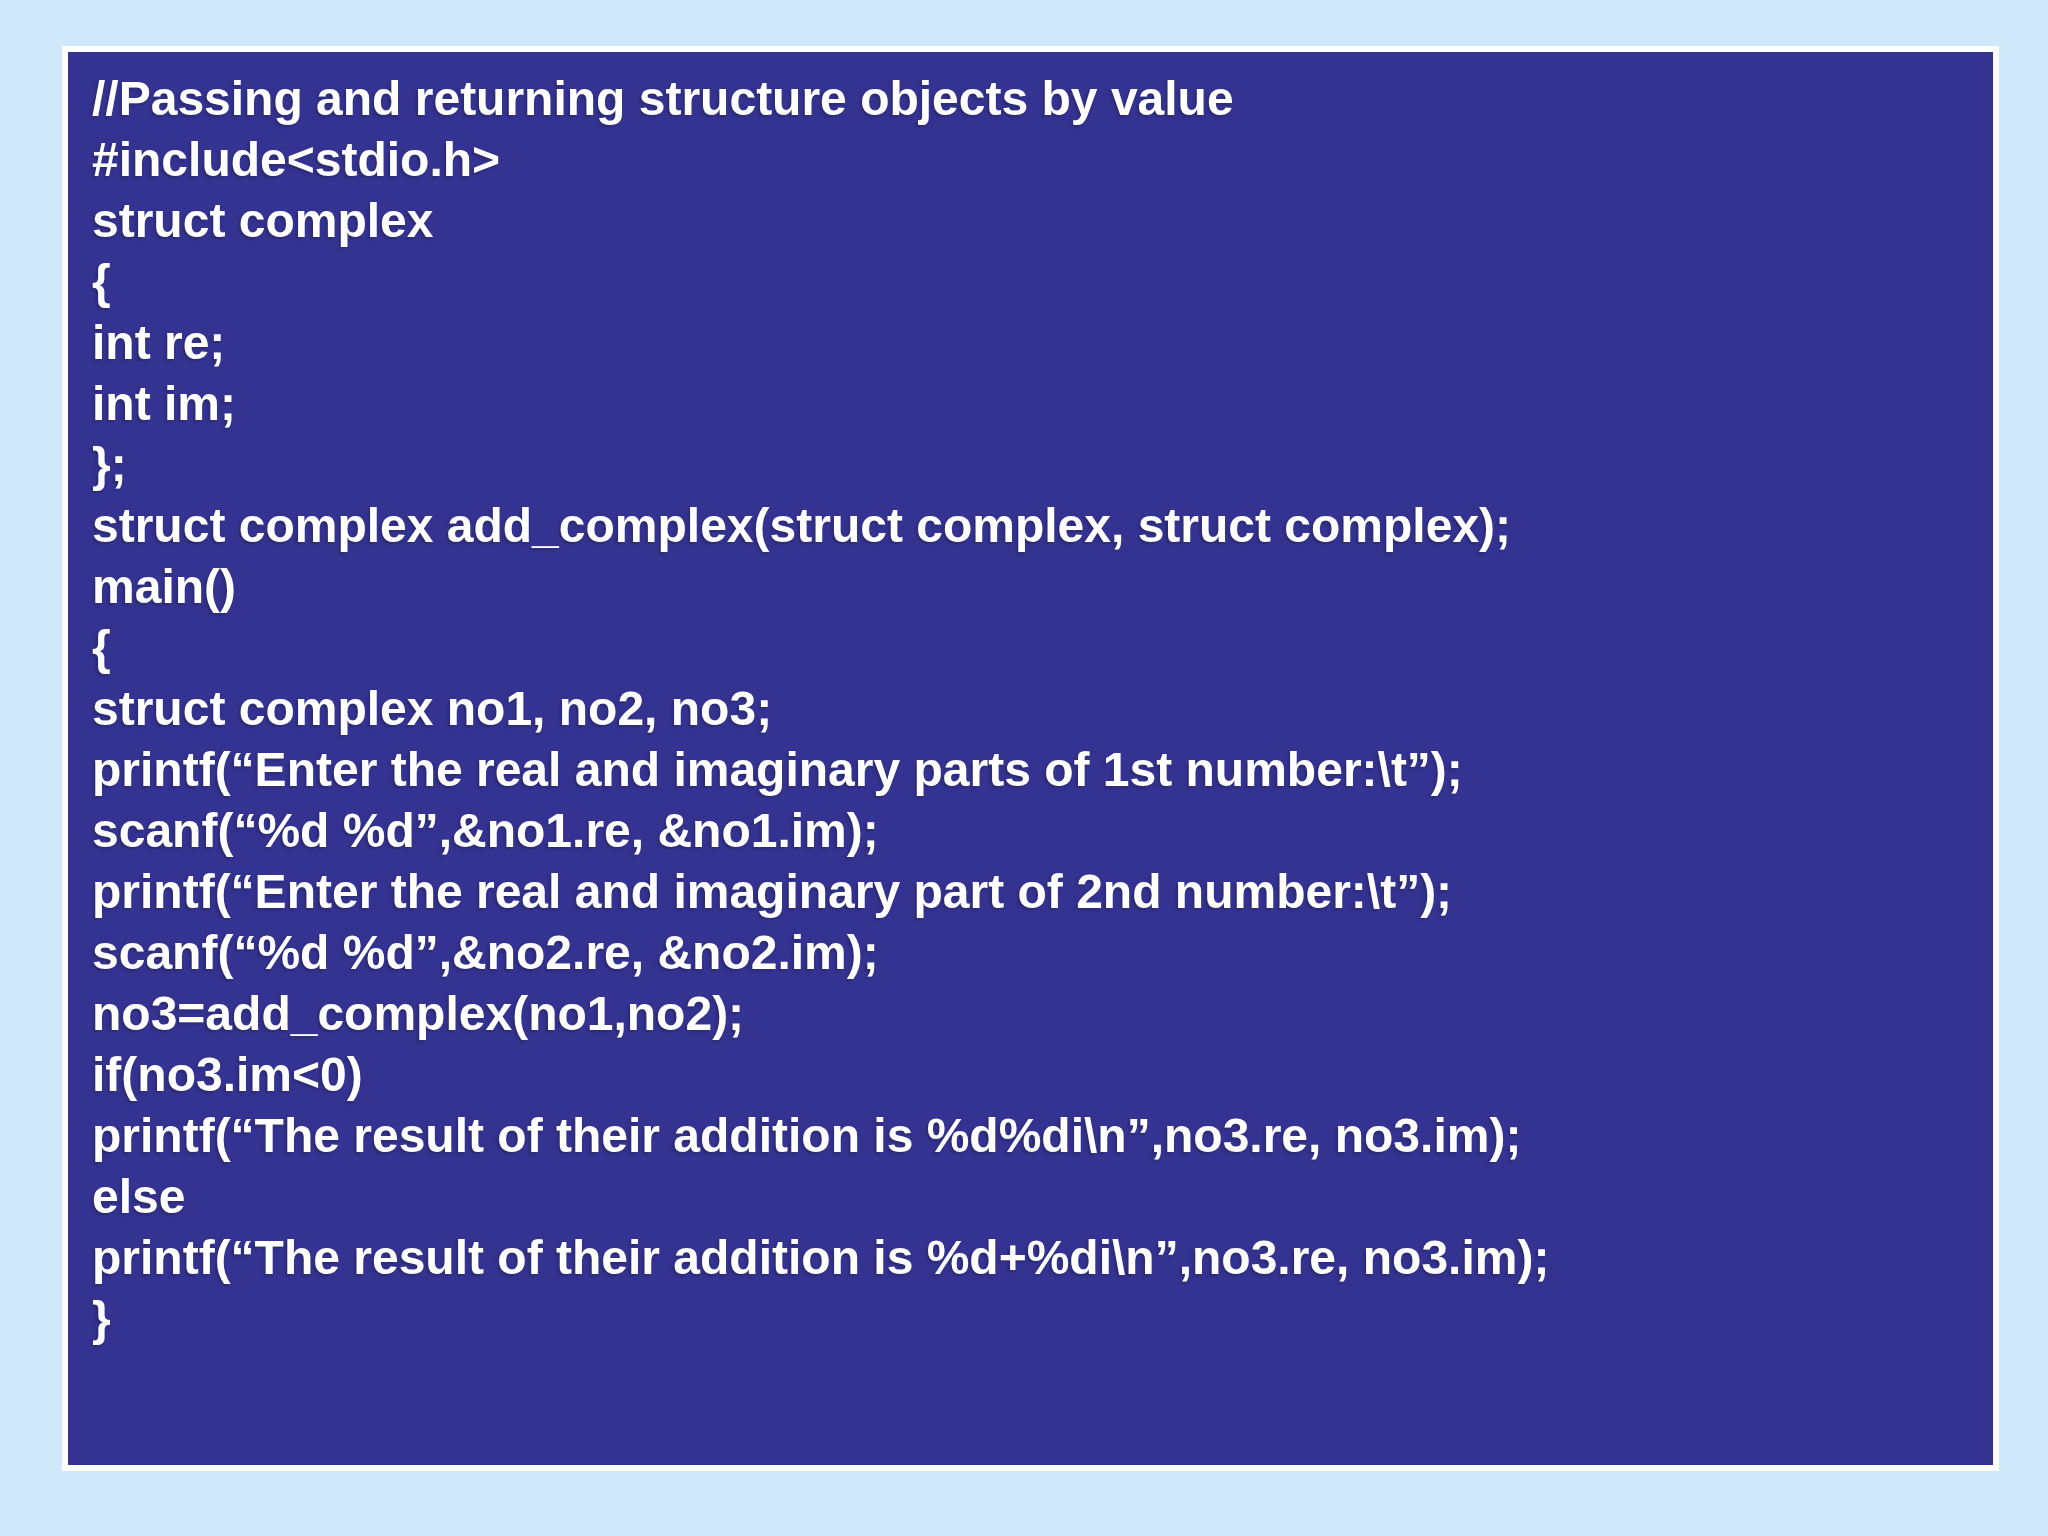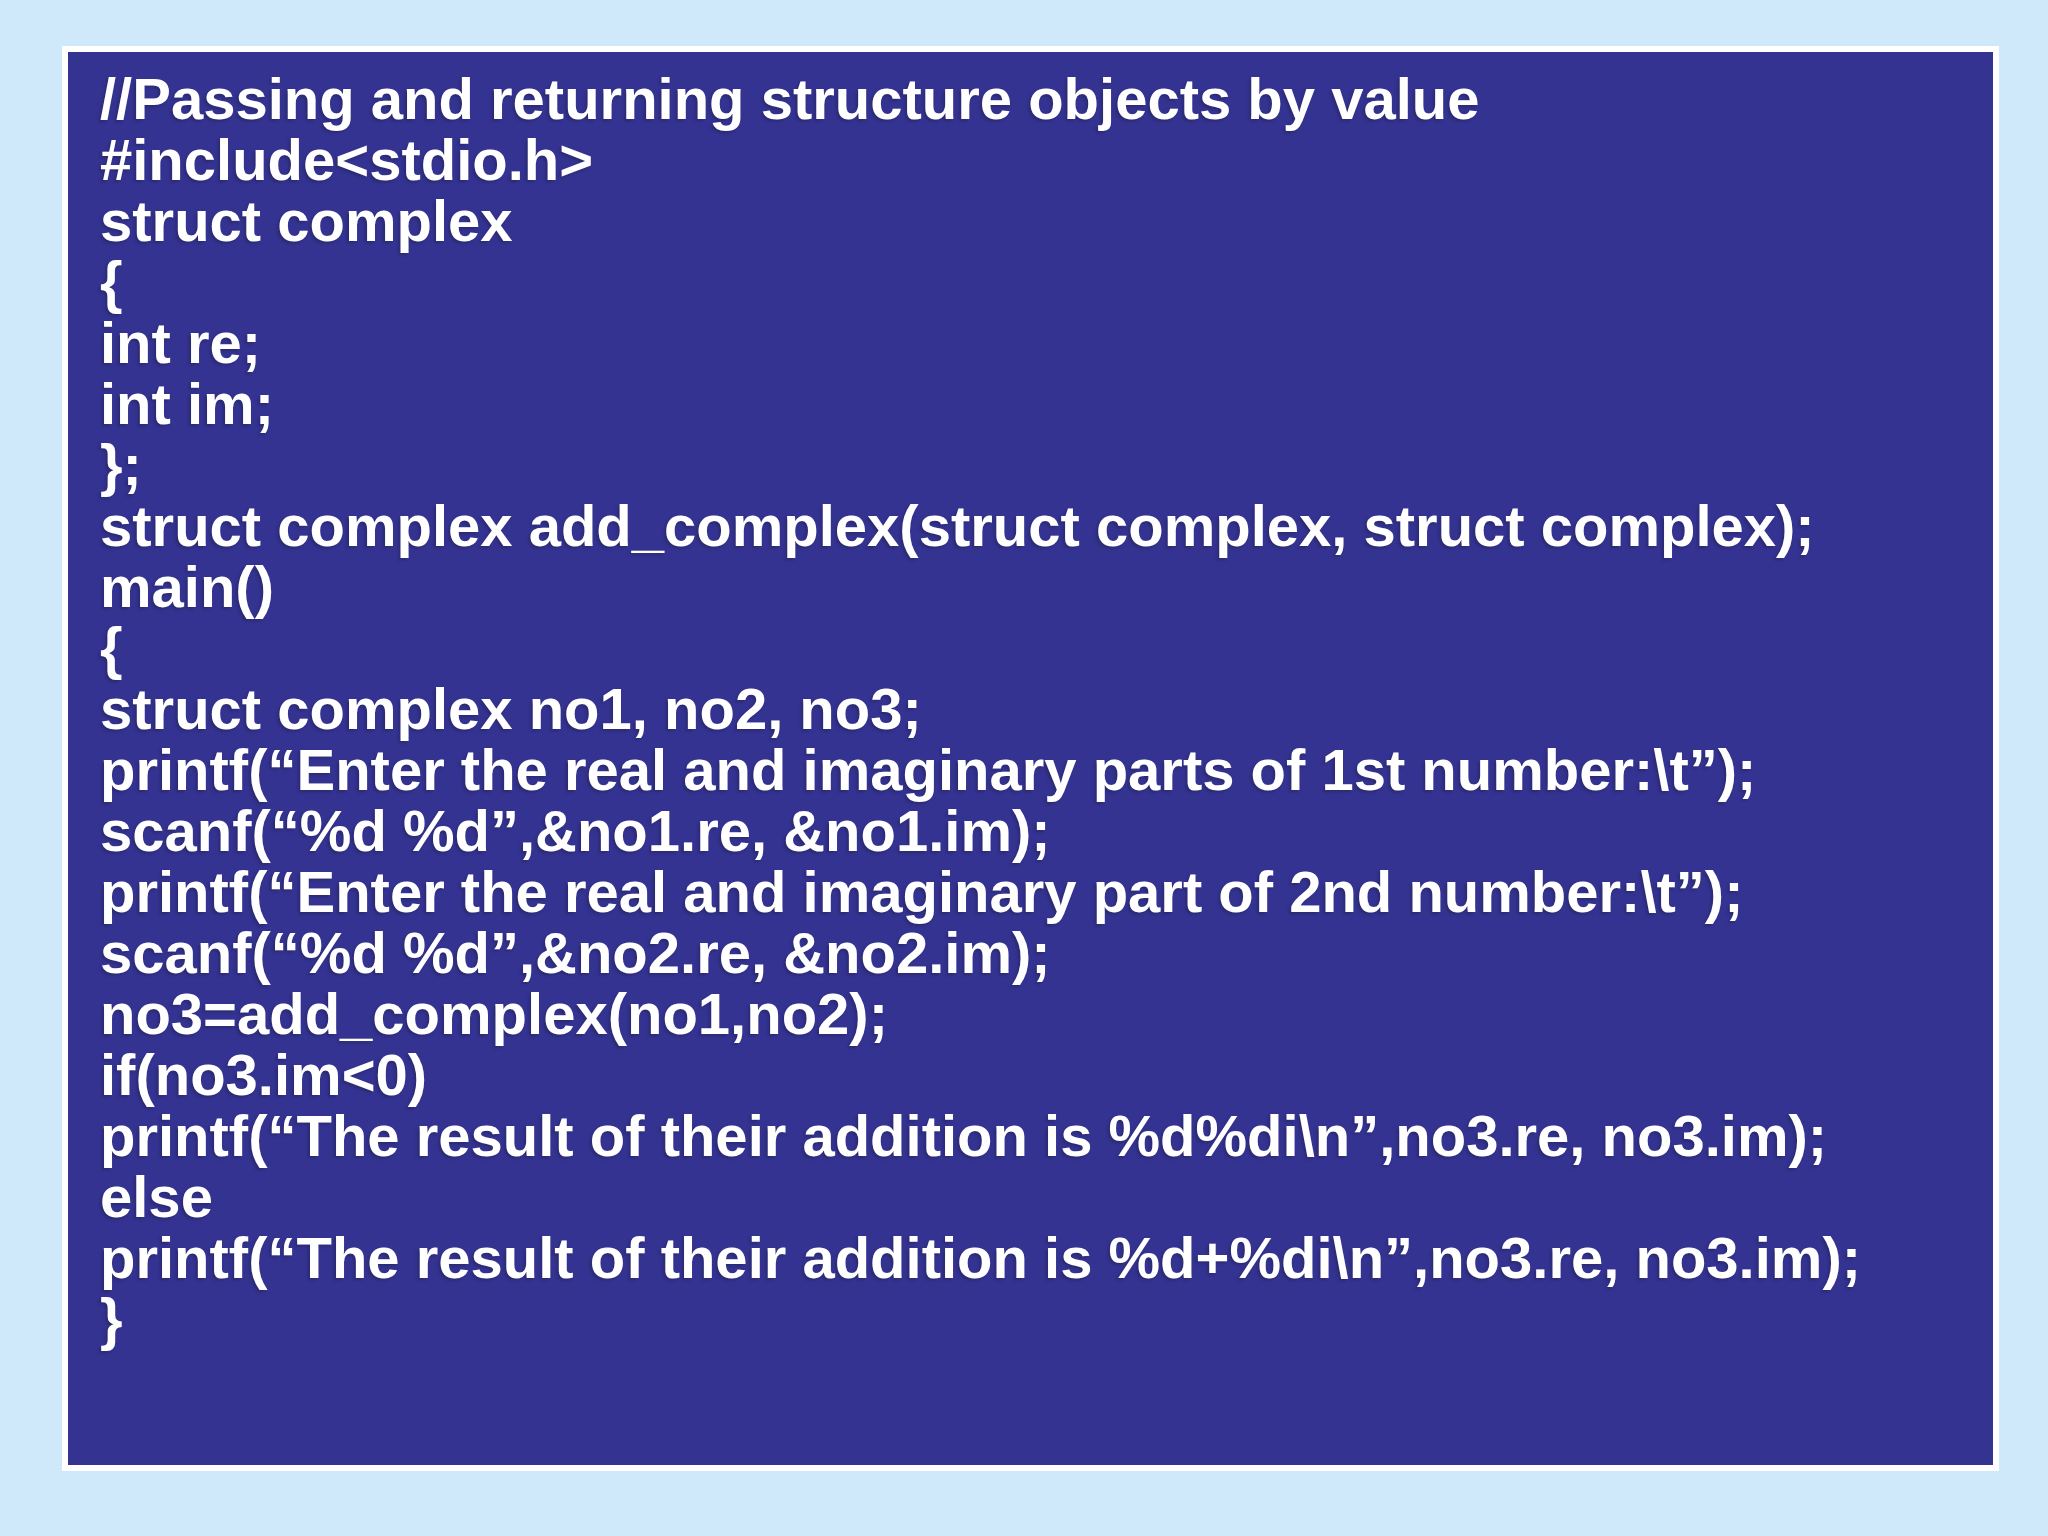--- a/index.html
+++ b/index.html
@@ -18,24 +18,24 @@
     position: absolute;
     left: 62px;
     top: 46px;
     width: 1937px;
     height: 1425px;
     box-sizing: border-box;
     background: var(--panel-bg, #343392);
     border: 6px solid var(--panel-border, #ffffff);
   }
   .code {
-    padding: 16px 32px;
+    padding: 16px 24px;
     color: var(--text-color, #ffffff);
     font-weight: bold;
-    font-size: 58px;
+    font-size: 48px;
     line-height: 61px;
     white-space: pre;
     text-shadow: -2px 2px 3px rgba(30, 30, 70, 0.45);
     overflow: hidden;
   }
   .code-line {
     min-height: 61px;
   }
 </style>
 </head>

